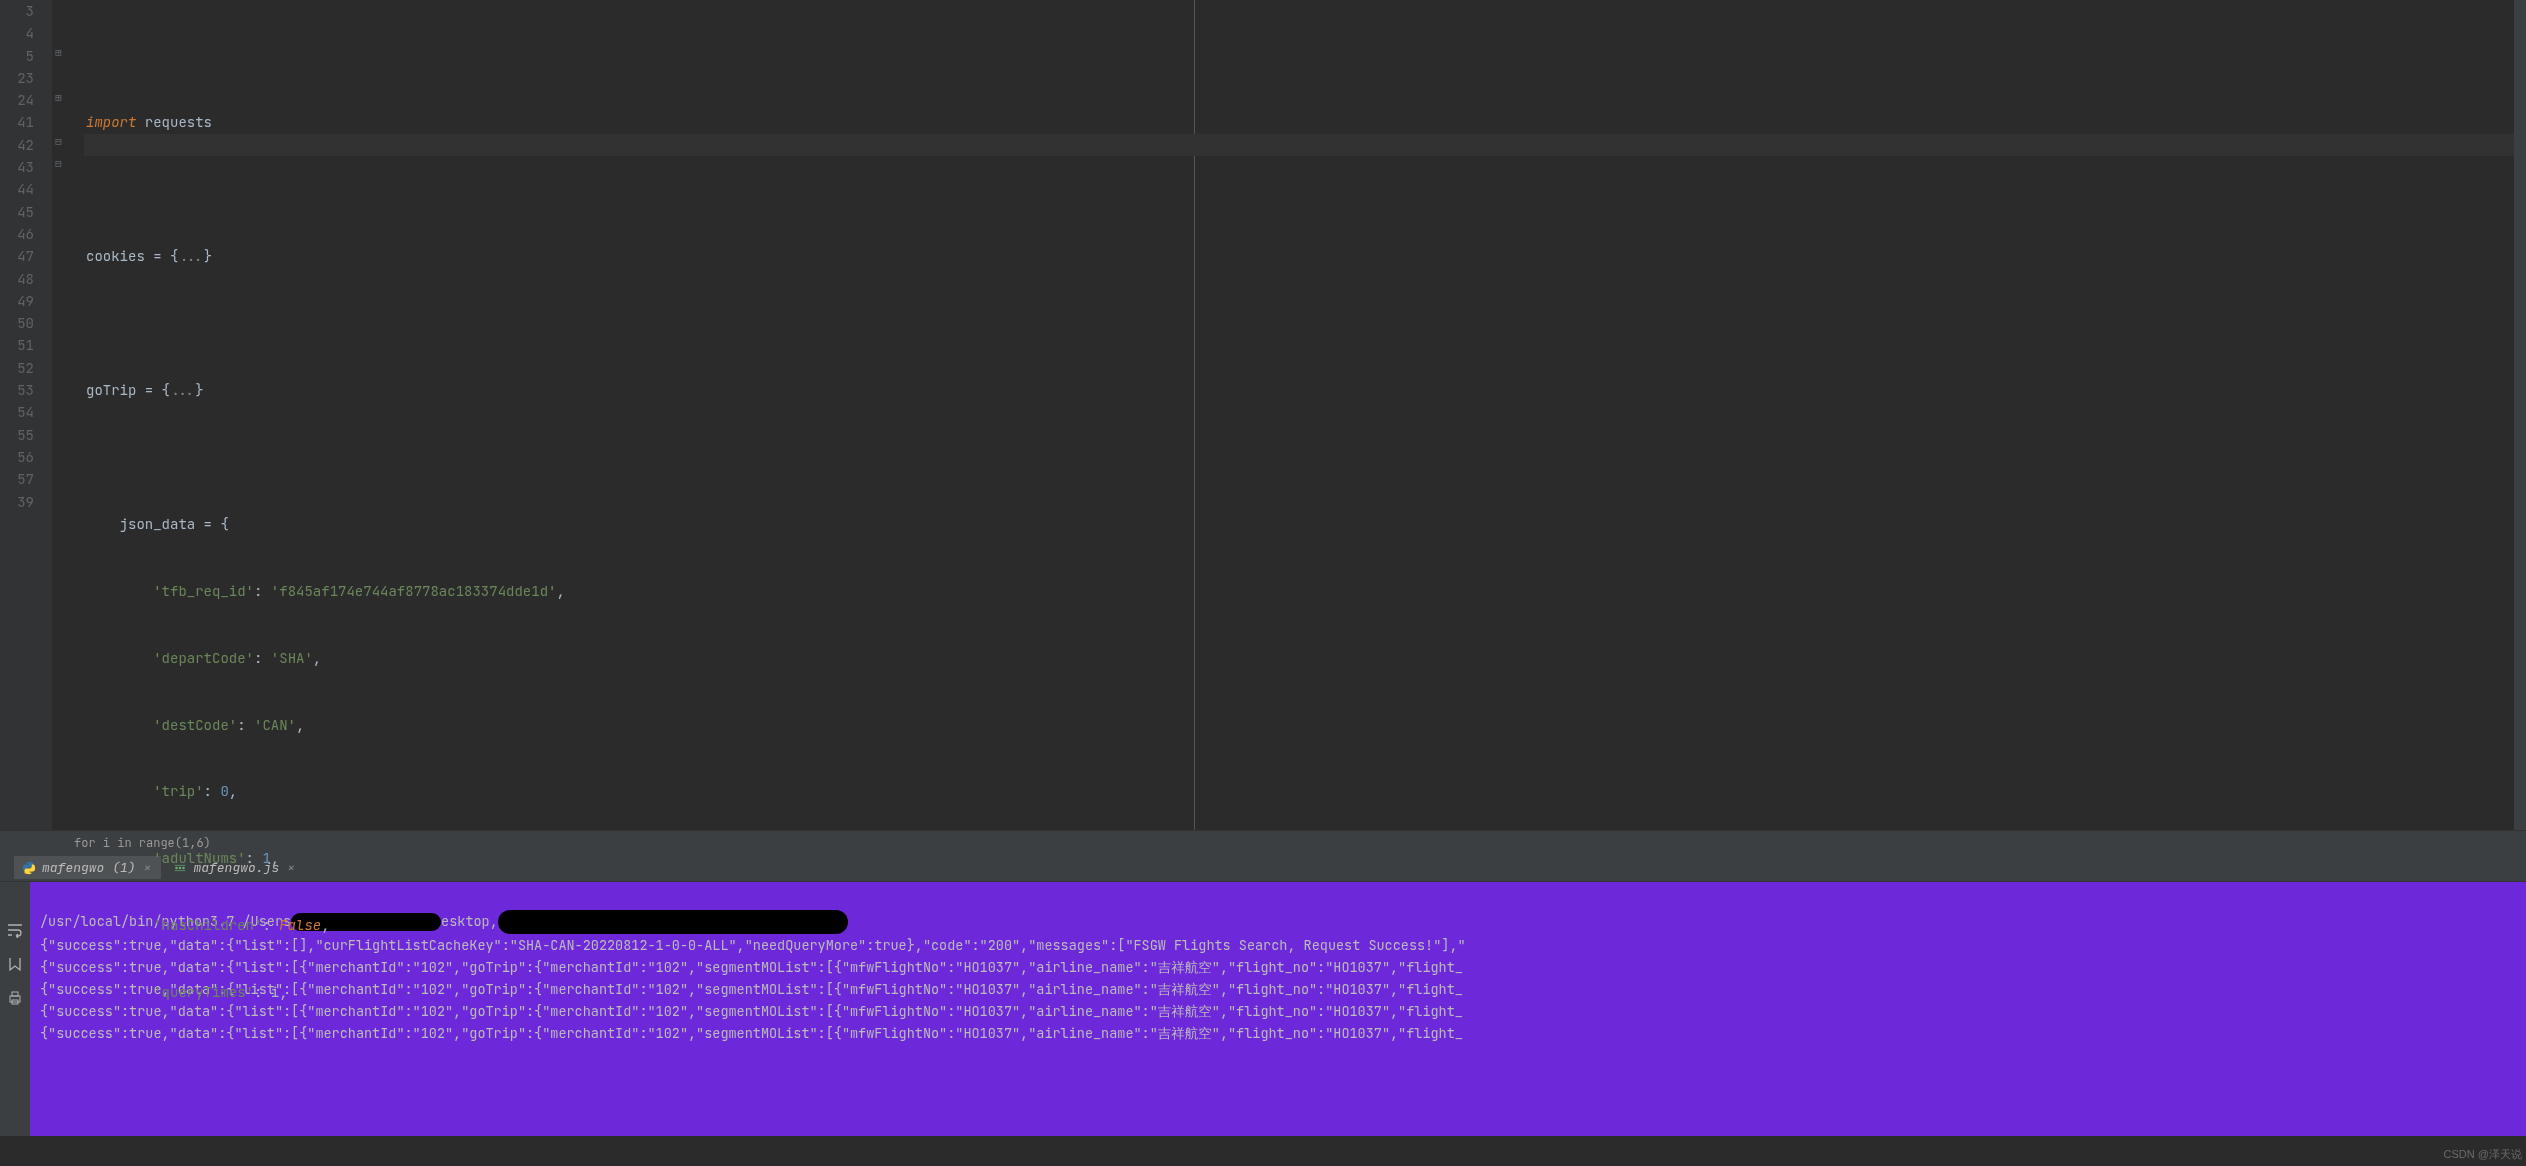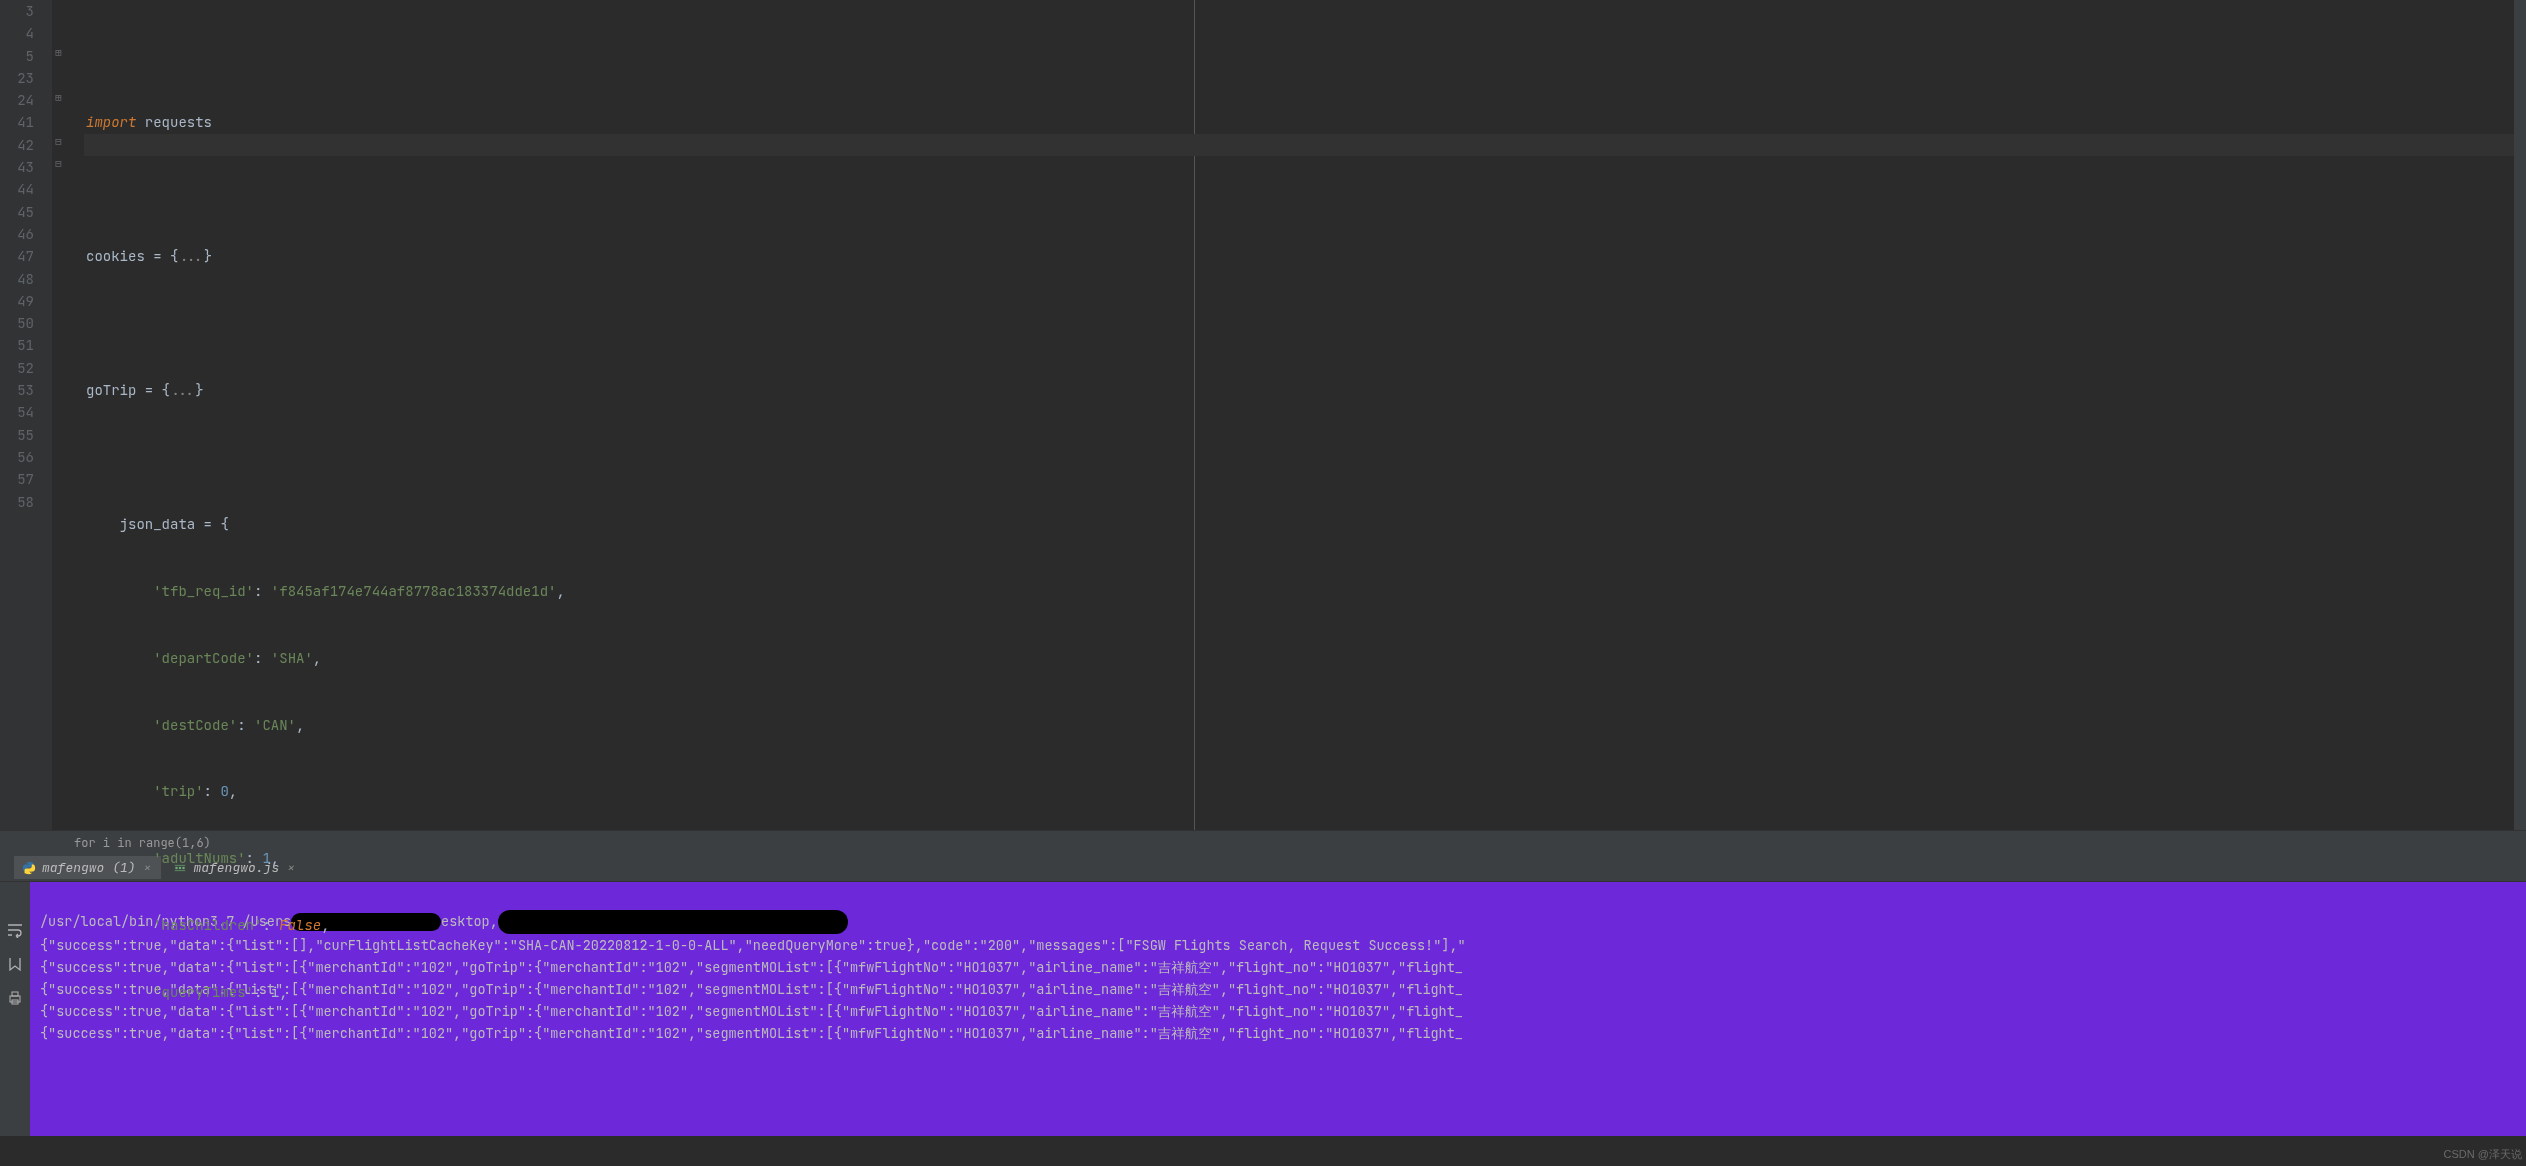--- a/index.html
+++ b/index.html
@@ -189,21 +189,21 @@
     <div class="ln">48</div>
     <div class="ln">49</div>
     <div class="ln">50</div>
     <div class="ln">51</div>
     <div class="ln">52</div>
     <div class="ln">53</div>
     <div class="ln">54</div>
     <div class="ln">55</div>
     <div class="ln">56</div>
     <div class="ln">57</div>
-    <div class="ln">58</div>
+    <div class="ln">39</div>
   </div>
 
   <div class="fold-col">
     <span class="fold-mark" style="top:45px">⊞</span>
     <span class="fold-mark" style="top:90px">⊞</span>
     <span class="fold-mark" style="top:134px">⊟</span>
     <span class="fold-mark" style="top:156px">⊟</span>
   </div>
 
   <div class="code">

